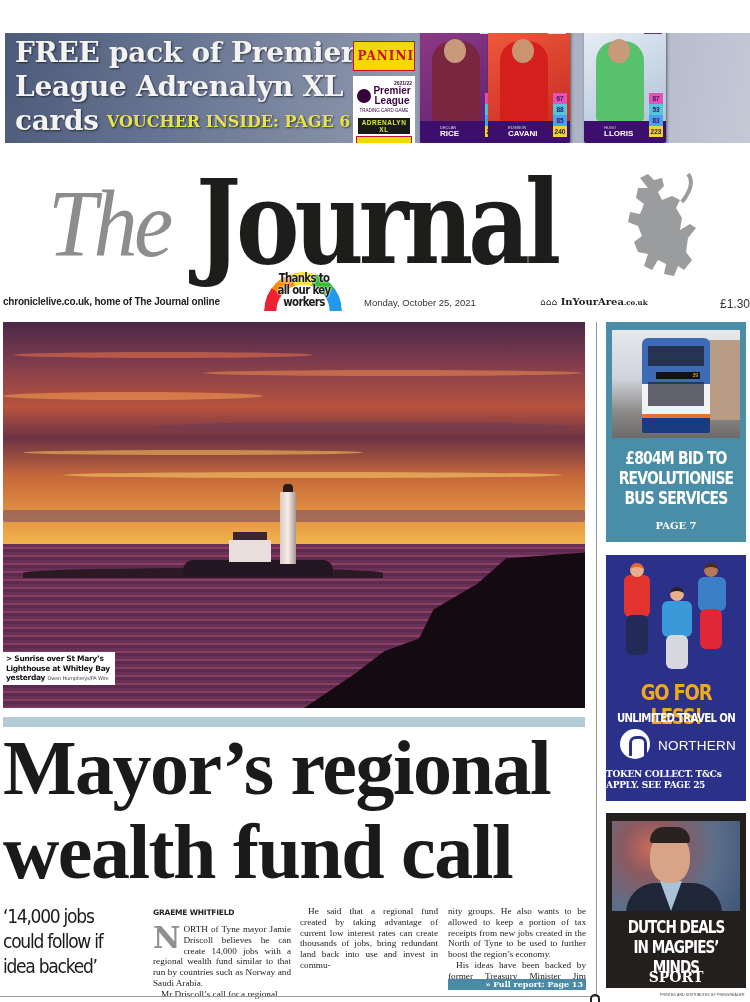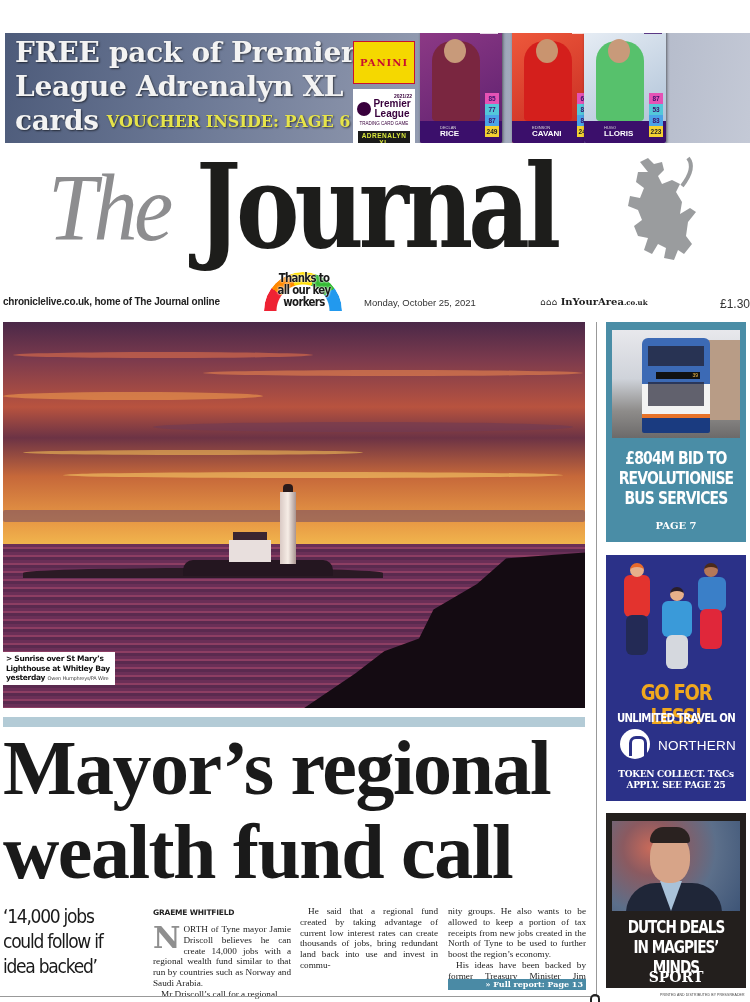--- a/index.html
+++ b/index.html
@@ -7,43 +7,43 @@
   body { position: relative; font-family: "Liberation Sans", sans-serif; color: #1a1a1a; }
 
   
   .promo { position: absolute; left: 5px; top: 33px; width: 745px; height: 110px;
     background: linear-gradient(100deg, #4d5b7a 0%, #6a7794 25%, #8a93aa 50%, #a5adbf 70%, #c4c9d6 100%); overflow: hidden; }
   .promo-text { position: absolute; left: 10px; top: 3px; font-family: "DejaVu Serif", serif; font-weight: bold;
     color: #f3f3f3; text-shadow: 1px 1px 2px rgba(0,0,0,.6); }
   .promo-line { font-size: 28px; line-height: 34px; letter-spacing: -0.3px; white-space: nowrap; }
   .promo-voucher { font-size: 16px; color: #e6e44a; letter-spacing: 0; margin-left: 8px; vertical-align: 3px; }
   .promo-brand { position: absolute; left: 348px; top: 8px; width: 62px; }
-  .panini { background: #f5d800; color: #c8102e; font-family: "DejaVu Serif", serif; font-weight: bold; font-size: 10px;
-    text-align: center; border: 1px solid #c8102e; padding: 15px 0; letter-spacing: 1px; }
+  .panini { background: #f5d800; color: #c8102e; font-family: "DejaVu Serif", serif; font-weight: bold; font-size: 12px;
+    text-align: right; border: 1px solid #c8102e; padding: 7px 0; letter-spacing: 1px; }
   .pl-box { background: #fff; margin-top: 5px; padding: 4px 3px; height: 82px; text-align: center; }
   .pl-season { font-size: 5px; text-align: right; color: #38003c; font-weight: bold; }
   .pl-name { font-size: 10px; line-height: 10px; color: #38003c; font-weight: bold; }
   .pl-sub { font-size: 4.5px; color: #38003c; margin-top: 2px; }
   .adrenalyn { font-size: 6.5px; background: #1a1a1a; color: #d8e63c; font-weight: bold; margin: 5px 2px 2px; padding: 1px 0; letter-spacing: .5px; }
   .pl-lion { display: inline-block; width: 14px; height: 14px; border-radius: 50%; background: #38003c; vertical-align: middle; margin-right: 2px; }
 
   .cards { position: absolute; left: 415px; top: 0; height: 110px; width: 330px; }
   .card { position: absolute; top: -6px; width: 82px; height: 116px; border-radius: 2px; box-shadow: 1px 1px 3px rgba(0,0,0,.5); overflow: hidden; }
   .card .player { position: absolute; left: 12px; top: 14px; width: 48px; height: 80px; border-radius: 20px 20px 4px 4px; }
   .card .head { position: absolute; left: 24px; top: 12px; width: 22px; height: 24px; border-radius: 50%; background: #c89a7a; }
   .card .name-bar { position: absolute; left: 0; bottom: 0; width: 100%; height: 22px; background: #3b0f6b; }
   .card .first { position: absolute; left: 20px; bottom: 13px; font-size: 4px; color: #ddd; }
   .card .last { position: absolute; left: 20px; bottom: 5px; font-size: 8px; color: #fff; font-weight: bold; }
   .card .stats { position: absolute; right: 3px; bottom: 6px; width: 14px; }
   .card .stat { font-size: 6.5px; font-weight: bold; text-align: center; line-height: 11px; color: #3b0f6b; }
   .card .s1 { background: #e552b5; } .card .s2 { background: #53c7d9; } .card .s3 { background: #4aa3e8; } .card .s4 { background: #f4d132; color: #222; }
   .card .top-tag { position: absolute; right: 4px; top: 3px; width: 18px; height: 4px; background: #fff; opacity: .8; }
 
   
-  .masthead { position: absolute; left: 0; top: 140px; width: 750px; height: 140px; text-align: right; }
+  .masthead { position: absolute; left: 0; top: 156px; width: 750px; height: 140px; text-align: right; }
   .mh-the { position: absolute; left: 48px; top: 12px; font-family: "Liberation Serif", serif; font-style: italic;
     font-size: 96px; color: #8d8d8f; letter-spacing: -4px; transform: scaleX(0.92); transform-origin: left; }
   .mh-journal { position: absolute; left: 196px; top: -2px; font-family: "DejaVu Serif", serif; font-weight: bold;
     font-size: 116px; color: #1d1d1b; letter-spacing: -6px; transform: scaleX(0.82); transform-origin: left; }
   .mh-lion { position: absolute; left: 610px; top: 16px; width: 94px; height: 112px; }
 
   
   .keyworkers { position: absolute; left: 262px; top: 268px; width: 84px; height: 52px; }
   .kw-rainbow { position: absolute; left: 2px; top: 4px; width: 78px; height: 78px; border-radius: 50%;
     background: conic-gradient(from 270deg, #e23 0 36deg, #f80 36deg 72deg, #fd0 72deg 108deg, #3b3 108deg 144deg, #29e 144deg 180deg, transparent 180deg);
@@ -117,21 +117,21 @@
   .northern { top: 555px; height: 246px; background: #2b3188; }
   .northern .figs { position: absolute; left: 0; top: 0; width: 140px; height: 118px; }
   .fig-body { position: absolute; border-radius: 6px; }
   .northern .go { position: absolute; left: 0; top: 126px; width: 140px; text-align: center; font-family: "DejaVu Sans", sans-serif; font-weight: bold;
     font-size: 22px; line-height: 24px; color: #f0a81e; letter-spacing: -1.5px; transform: scaleX(.82); }
   .northern .unl { position: absolute; left: 0; top: 156px; width: 140px; text-align: center; font-family: "DejaVu Sans", sans-serif; font-weight: bold;
     font-size: 12px; color: #fff; letter-spacing: -0.8px; transform: scaleX(.85); }
   .northern .logo { position: absolute; left: 14px; top: 174px; width: 30px; height: 30px; border-radius: 50%; background: #fff; }
   .northern .logo::after { content: ""; position: absolute; left: 9px; top: 7px; width: 12px; height: 17px; border: 3px solid #2b3188; border-bottom: none; border-radius: 7px 7px 0 0; }
   .northern .nname { position: absolute; left: 52px; top: 183px; font-family: "Liberation Sans", sans-serif; font-size: 13.5px; color: #fff; letter-spacing: .2px; }
-  .northern .tc { position: absolute; left: 0; top: 214px; width: 140px; text-align: center; font-family: "DejaVu Serif", serif; font-weight: bold;
+  .northern .tc { position: absolute; left: 0; top: 214px; width: 140px; text-align: left; font-family: "DejaVu Serif", serif; font-weight: bold;
     font-size: 9px; line-height: 10.5px; color: #fff; letter-spacing: -0.3px; }
 
   .sport { top: 813px; height: 175px; background: #231f1d; }
   .sport .pic { position: absolute; left: 6px; top: 8px; width: 128px; height: 90px; overflow: hidden;
     background: radial-gradient(circle at 30% 30%, #c86a5a 0%, #8b5a60 25%, #5c6f8a 60%, #3e5577 100%); }
   .sport .face { position: absolute; left: 38px; top: 12px; width: 40px; height: 50px; border-radius: 45%; background: #d7a488; }
   .sport .hair { position: absolute; left: 38px; top: 6px; width: 40px; height: 16px; border-radius: 20px 20px 4px 4px; background: #2a2220; }
   .sport .suit { position: absolute; left: 14px; top: 62px; width: 96px; height: 40px; border-radius: 30px 30px 0 0; background: #1f2638; }
   .sport .shirt { position: absolute; left: 48px; top: 60px; width: 22px; height: 30px; background: #a9c2d9; clip-path: polygon(0 0, 100% 0, 50% 100%); }
   .sport .title { position: absolute; left: 0; top: 104px; width: 140px; text-align: center; font-family: "DejaVu Sans", sans-serif; font-weight: bold;
@@ -178,21 +178,21 @@
       <div class="name-bar"></div>
       <div class="first">DECLAN</div>
       <div class="last">RICE</div>
       <div class="stats">
         <div class="stat s1">85</div>
         <div class="stat s2">77</div>
         <div class="stat s3">87</div>
         <div class="stat s4">249</div>
       </div>
     </div>
-    <div class="card" style="left:92px;background:linear-gradient(150deg,#ef5a3c,#c2261f);">
+    <div class="card" style="left:68px;background:linear-gradient(150deg,#ef5a3c,#c2261f);">
       <div class="top-tag"></div>
       <div class="player" style="background:#d41f1c;"></div>
       <div class="head" style="background:#c9946f;"></div>
       <div class="name-bar"></div>
       <div class="first">EDINSON</div>
       <div class="last">CAVANI</div>
       <div class="stats">
         <div class="stat s1">67</div>
         <div class="stat s2">88</div>
         <div class="stat s3">85</div>

